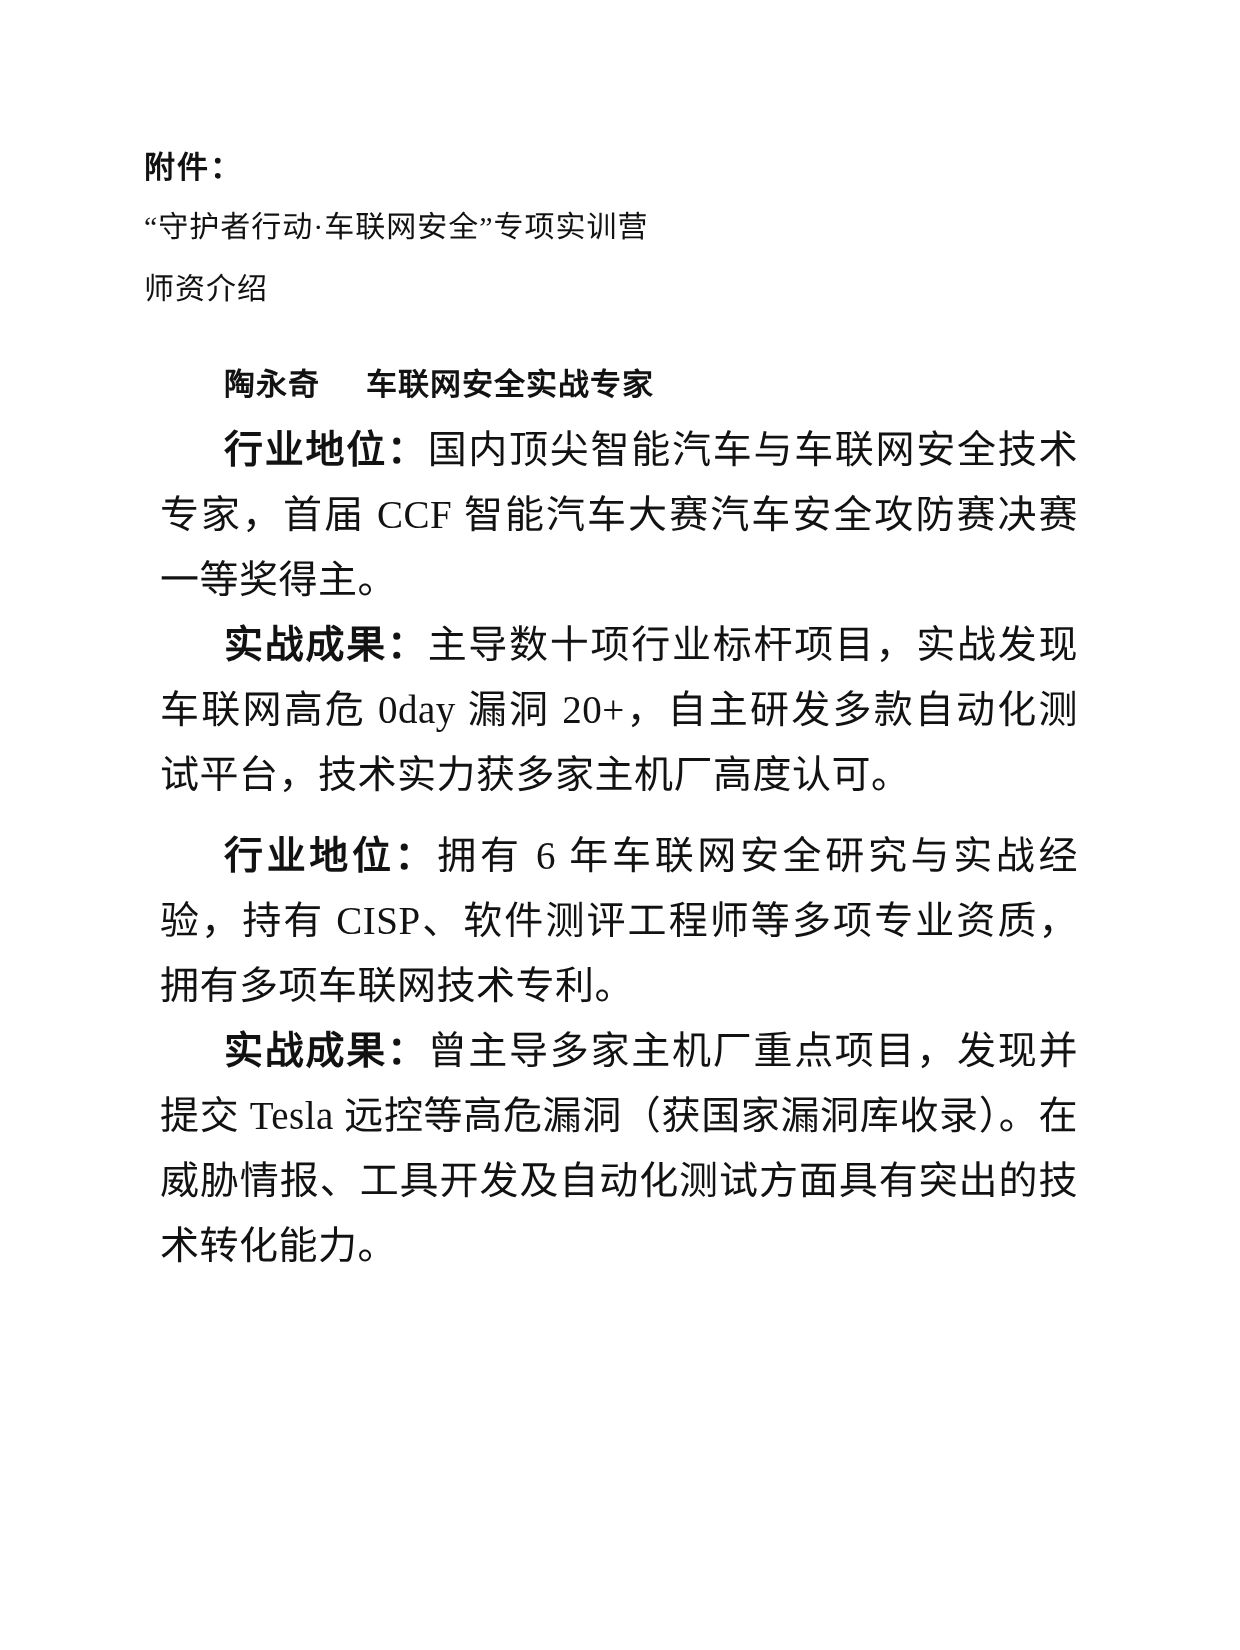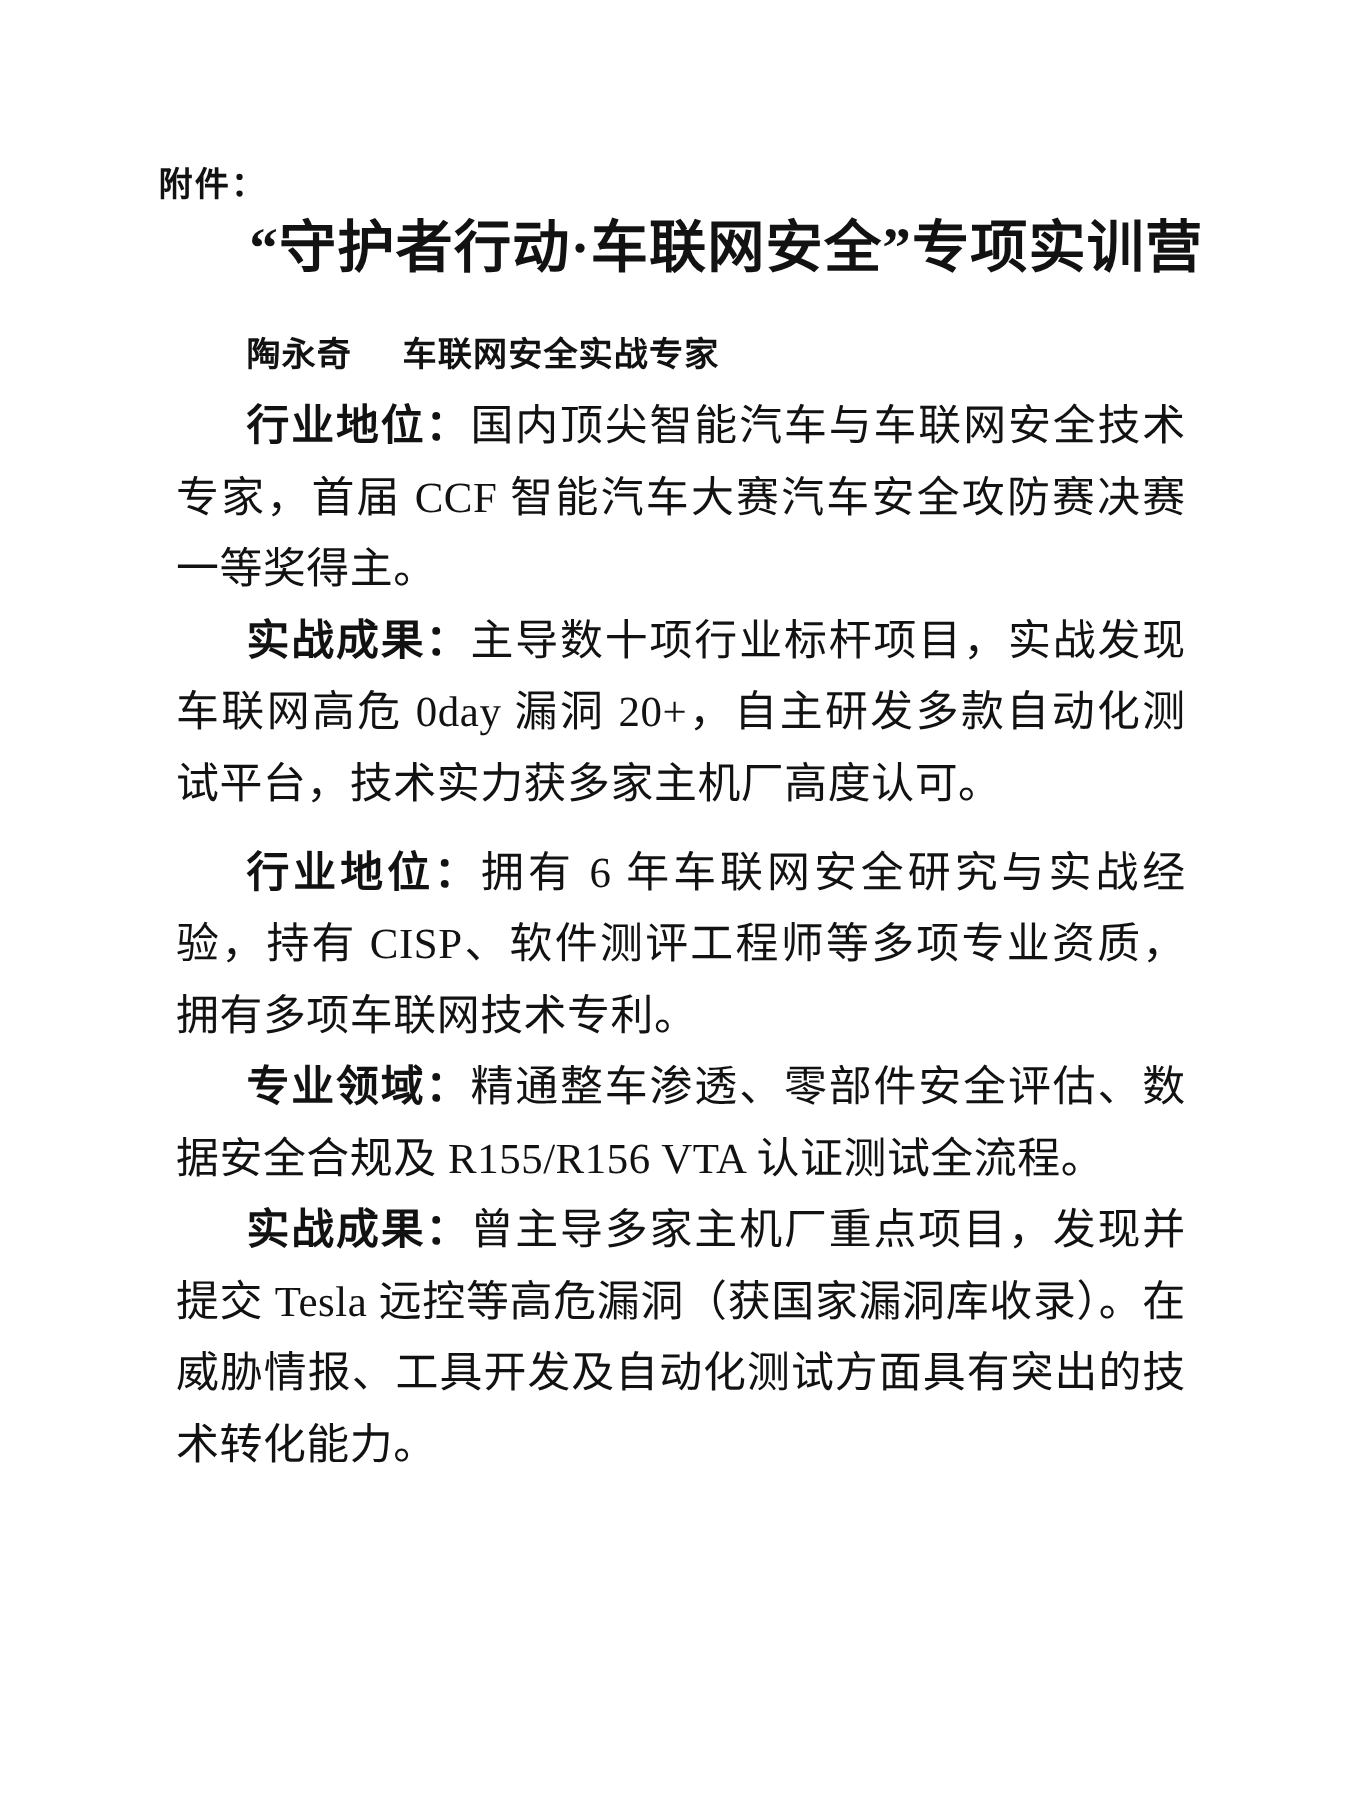--- a/index.html
+++ b/index.html
@@ -22,23 +22,23 @@
   .attachment-label {
     font-size: 31px;
     font-weight: 700;
     line-height: 40px;
     letter-spacing: 2px;
   }
   .title-block {
     margin: 8px 0 32px 0;
   }
   .doc-title {
-    text-align: right;
-    font-size: 52px;
-    font-weight: 700;
+    text-align: left;
+    font-size: 30px;
+    font-weight: 400;
     line-height: 62px;
     letter-spacing: 1px;
     margin: 0;
   }
   .instructor {
     margin: 16px;
   }
   .inst-heading {
     font-size: 31px;
     font-weight: 700;
@@ -65,39 +65,37 @@
 </style>
 </head>
 <body>
 
 <div class="page">
 
   <div class="attachment-label">附件：</div>
 
   <div class="title-block">
     <h1 class="doc-title">“守护者行动·车联网安全”专项实训营</h1>
+    <h1 class="doc-title">师资介绍</h1>
   </div>
 
   <section class="instructor">
     <h2 class="inst-heading">
       <span>陶永奇</span><span class="name-gap"></span><span>车联网安全实战专家</span>
     </h2>
     <p class="para">
       <span class="label">行业地位：</span><span>国内顶尖智能汽车与车联网安全技术专家，首届 CCF 智能汽车大赛汽车安全攻防赛决赛一等奖得主。</span>
     </p>
     <p class="para">
       <span class="label">实战成果：</span><span>主导数十项行业标杆项目，实战发现车联网高危 0day 漏洞 20+，自主研发多款自动化测试平台，技术实力获多家主机厂高度认可。</span>
     </p>
   </section>
 
   <section class="instructor">
     <p class="para">
       <span class="label">行业地位：</span><span>拥有 6 年车联网安全研究与实战经验，持有 CISP、软件测评工程师等多项专业资质，拥有多项车联网技术专利。</span>
     </p>
     <p class="para">
-      <span class="label">专业领域：</span><span>精通整车渗透、零部件安全评估、数据安全合规及 R155/R156 VTA 认证测试全流程。</span>
-    </p>
-    <p class="para">
       <span class="label">实战成果：</span><span>曾主导多家主机厂重点项目，发现并提交 Tesla 远控等高危漏洞（获国家漏洞库收录）。在威胁情报、工具开发及自动化测试方面具有突出的技术转化能力。</span>
     </p>
   </section>
 
 </div>
 
 </body></html>

